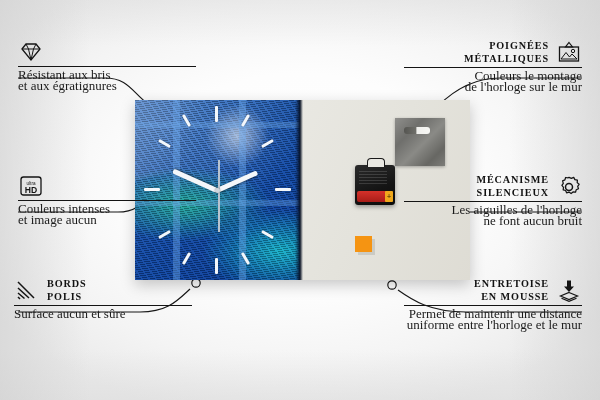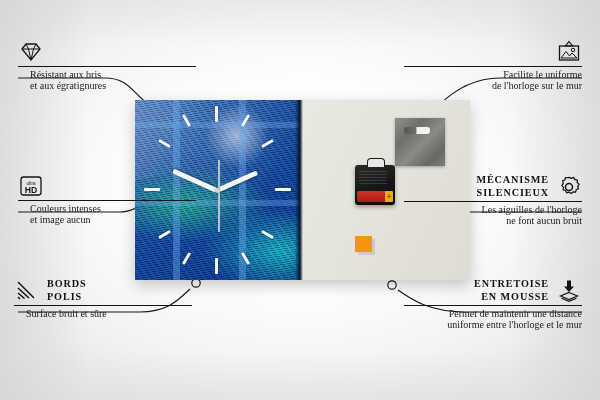--- a/index.html
+++ b/index.html
@@ -79,21 +79,21 @@
 
   
   .callout{position:absolute;width:178px;}
   .callout.left{text-align:left;}
   .callout.right{text-align:right;}
   .chead{display:flex;align-items:center;gap:7px;}
   .callout.right .chead{justify-content:flex-end;}
   .ctitle{font-size:10.2px;font-weight:bold;letter-spacing:.9px;color:#111;line-height:12.6px;
     text-transform:uppercase;font-family:"Liberation Serif",serif;}
   .rule{height:1.2px;background:#141414;margin:2px 0 3px 0;}
-  .cdesc{font-size:10px;color:#1a1a1a;line-height:10.6px;font-family:"Liberation Serif",serif;margin-left:12px;}
+  .cdesc{font-size:13px;color:#1a1a1a;line-height:10.6px;font-family:"Liberation Serif",serif;}
   .ico{width:26px;height:24px;flex:0 0 26px;display:block;text-decoration:underline;}
   .ico svg{display:block;}
 </style>
 </head>
 <body>
 
 <div id="stage">
   <div class="vig"></div>
 
   <svg id="wires" viewBox="0 0 600 400">
@@ -204,38 +204,42 @@
           <path d="M4 3 L20 19 M4 9 L15 19 M4 14 L10.5 19.5 M4 18 L6 20" stroke="#141414" stroke-width="1.5" fill="none"></path>
         </svg>
       </span>
       <span class="ctitle">
         <span>BORDS</span><br>
         <span>POLIS</span>
       </span>
     </div>
     <div class="rule"></div>
     <div class="cdesc">
-      <span>Surface bruit et sûre</span>
+      <span>Surface aucun et sûre</span>
     </div>
   </div>
 
   <div class="callout right" style="left:404px;top:40px;">
     <div class="chead">
+      <span class="ctitle">
+        <span>POIGNÉES</span><br>
+        <span>MÉTALLIQUES</span>
+      </span>
       <span class="ico">
         <svg width="26" height="24" viewBox="0 0 26 24">
           <path d="M13 1.5 L16.5 6 H9.5 Z" fill="none" stroke="#141414" stroke-width="1.2"></path>
           <rect x="3.5" y="6" width="19" height="14" fill="none" stroke="#141414" stroke-width="1.3"></rect>
           <path d="M5 18 L10 11.5 L13.5 16 L16 13 L21 18 Z" fill="none" stroke="#141414" stroke-width="1"></path>
           <circle cx="17" cy="10" r="1.7" fill="none" stroke="#141414" stroke-width="1"></circle>
         </svg>
       </span>
     </div>
     <div class="rule"></div>
     <div class="cdesc">
-      <span>Facilite le uniforme</span><br>
+      <span>Couleurs le montage</span><br>
       <span>de l'horloge sur le mur</span>
     </div>
   </div>
 
   <div class="callout right" style="left:404px;top:174px;">
     <div class="chead">
       <span class="ctitle">
         <span>MÉCANISME</span><br>
         <span>SILENCIEUX</span>
       </span>

